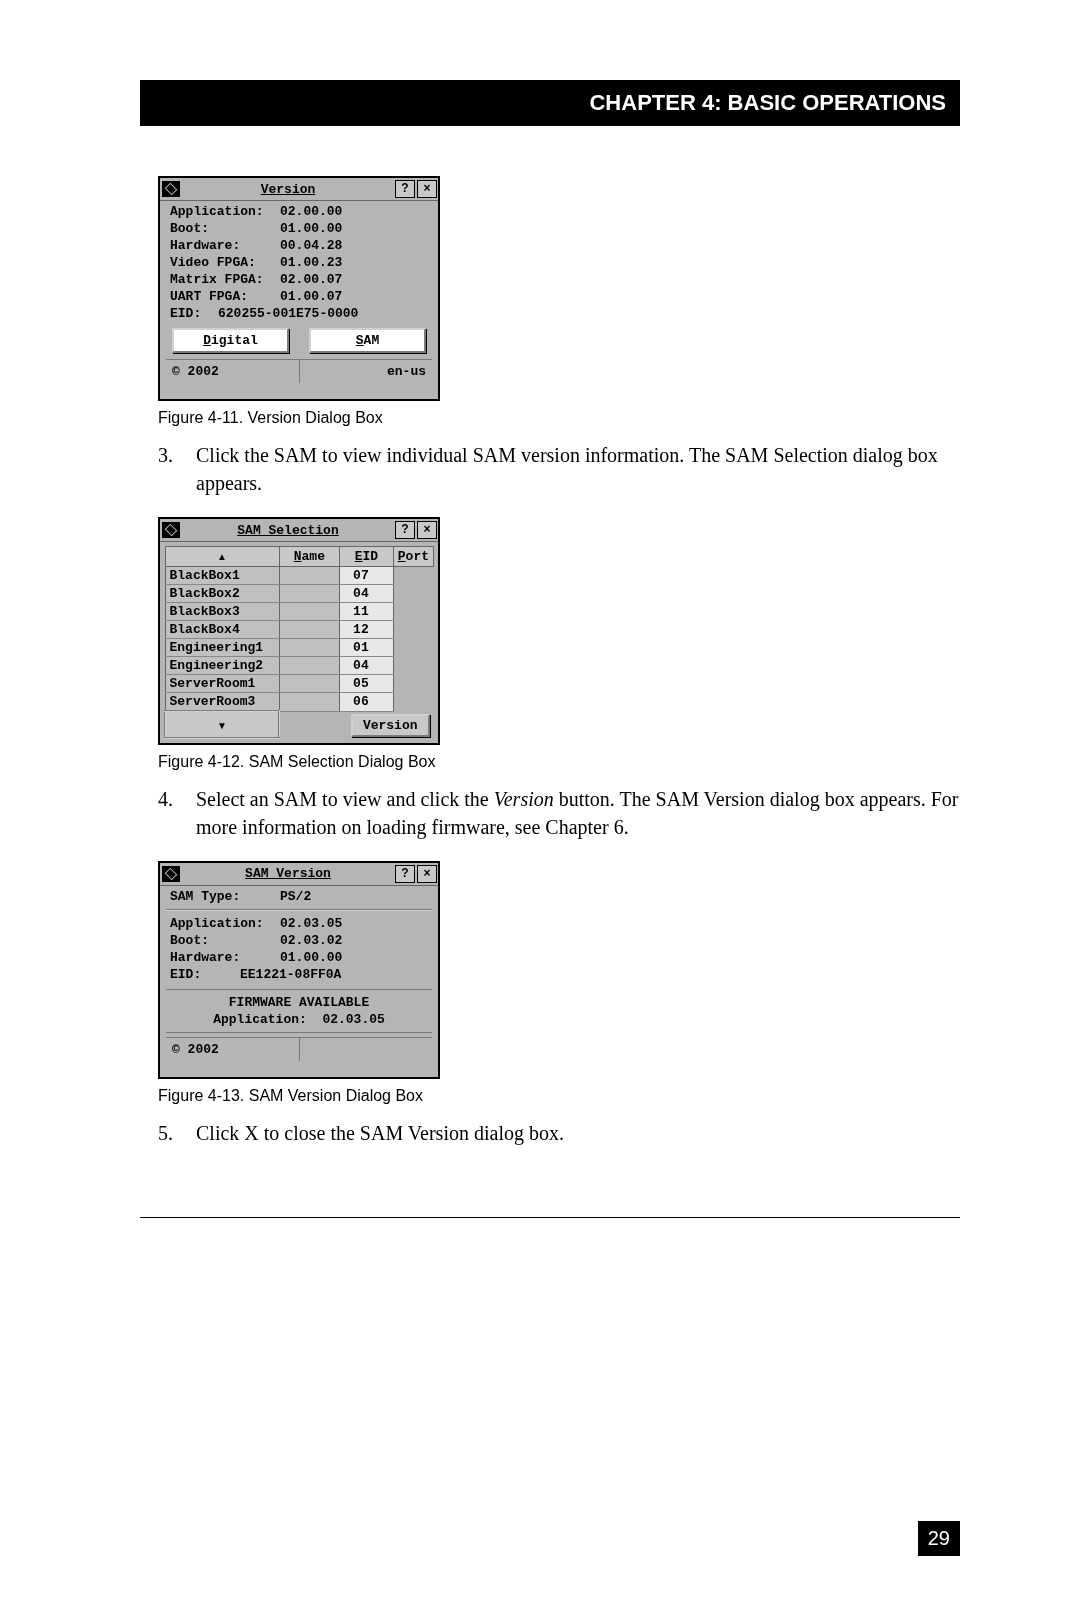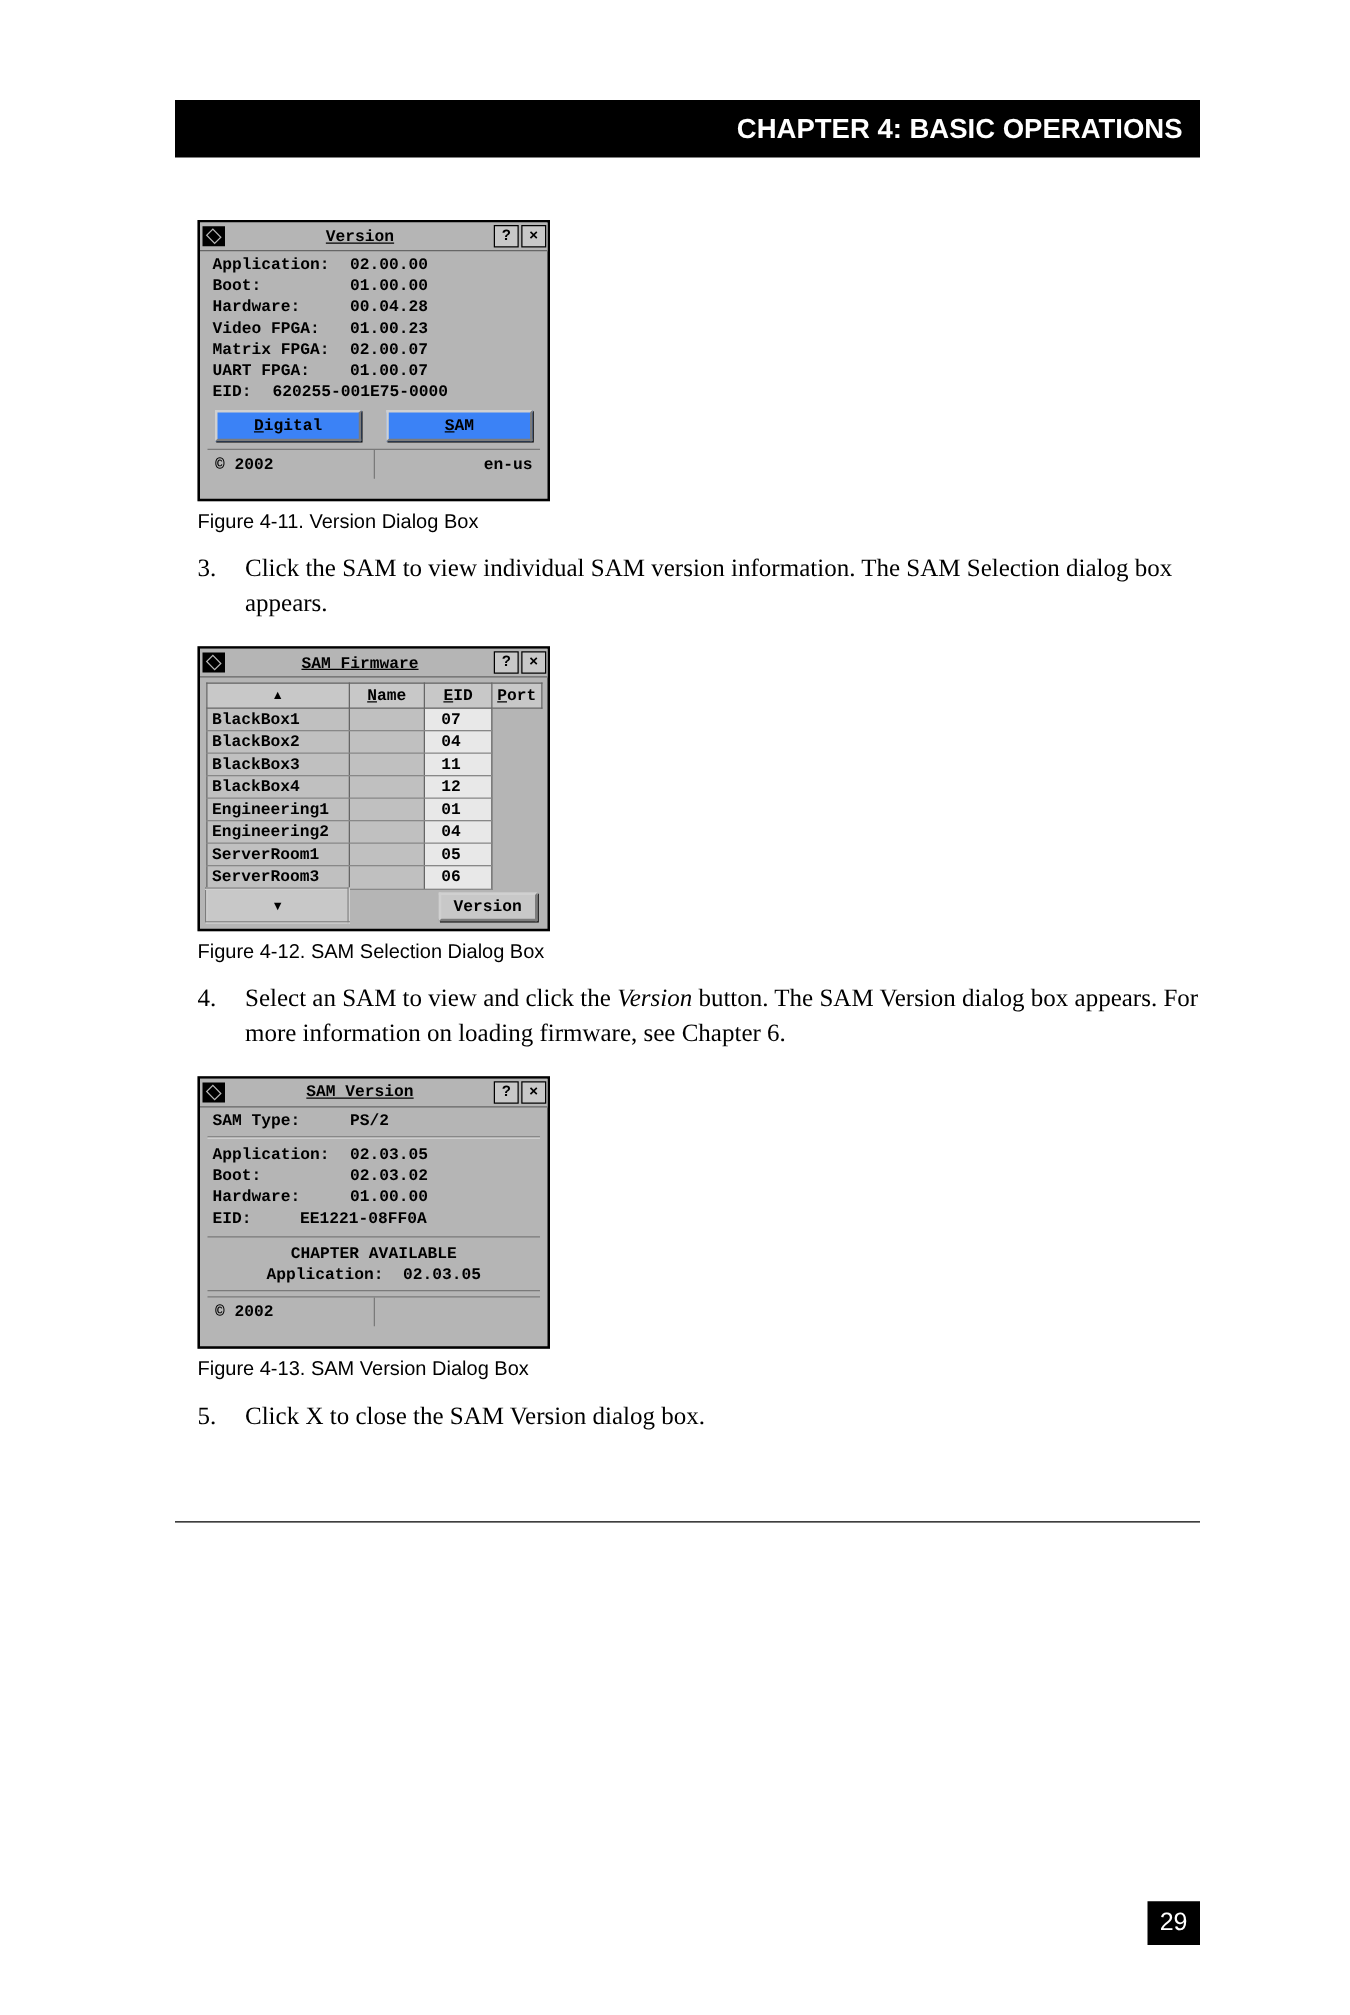--- a/index.html
+++ b/index.html
@@ -97,21 +97,21 @@
     padding: 2px 6px 16px 6px;
   }
   .kv-row { display:flex; padding: 1px 4px; }
   .kv-row .k { width: 110px; }
   .kv-row .v { flex:1; text-align:left; }
   .divider { border-top: 1px solid #7a7a7a; border-bottom: 1px solid #d6d6d6; margin: 4px 0; height:0; }
   .btn-row { display:flex; gap: 20px; padding: 6px 6px 2px 6px; }
   .win-btn {
     flex:1;
     border: 2px outset #d0d0d0;
-    background: #3b82f6;
+    background: #ffffff;
     text-align: center;
     padding: 3px 0;
     box-shadow: 1px 1px 0 #000;
   }
   .win-btn .u { text-decoration: underline; }
   .footer-row {
     display:flex;
     border-top: 1px solid #7a7a7a;
     margin-top: 4px;
   }
@@ -254,21 +254,21 @@
   <ol class="body">
     <li>
       <span class="num">3.</span>
       <span class="txt">Click the SAM to view individual SAM version information. The SAM Selection dialog box appears.</span>
     </li>
   </ol>
 
   <div class="dialog">
     <div class="dlg-title">
       <div class="sys-icon"></div>
-      <div class="title-text">SAM Firmware</div>
+      <div class="title-text">SAM Selection</div>
       <div class="tbtns">
         <div class="tb">?</div>
         <div class="tb">×</div>
       </div>
     </div>
     <div class="sel-wrap">
       <table class="sel-table">
         <tbody>
             <tr class="sel-head">
           <td class="scroll-cell">▲</td>
@@ -364,21 +364,21 @@
         </div>
       <div class="kv-row">
           <span class="k">Hardware:</span>
           <span class="v">01.00.00</span>
         </div>
       <div class="kv-row">
           <span style="width:70px">EID:</span>
           <span>EE1221-08FF0A</span>
         </div>
       <div class="sub-panel">
-        <div class="centered">CHAPTER AVAILABLE</div>
+        <div class="centered">FIRMWARE AVAILABLE</div>
         <div class="centered">
           <span>Application:</span>&nbsp;&nbsp;<span>02.03.05</span>
         </div>
       </div>
       <div class="footer-row">
         <div class="lcell">© 2002</div>
         <div class="rcell"></div>
       </div>
     </div>
   </div>

